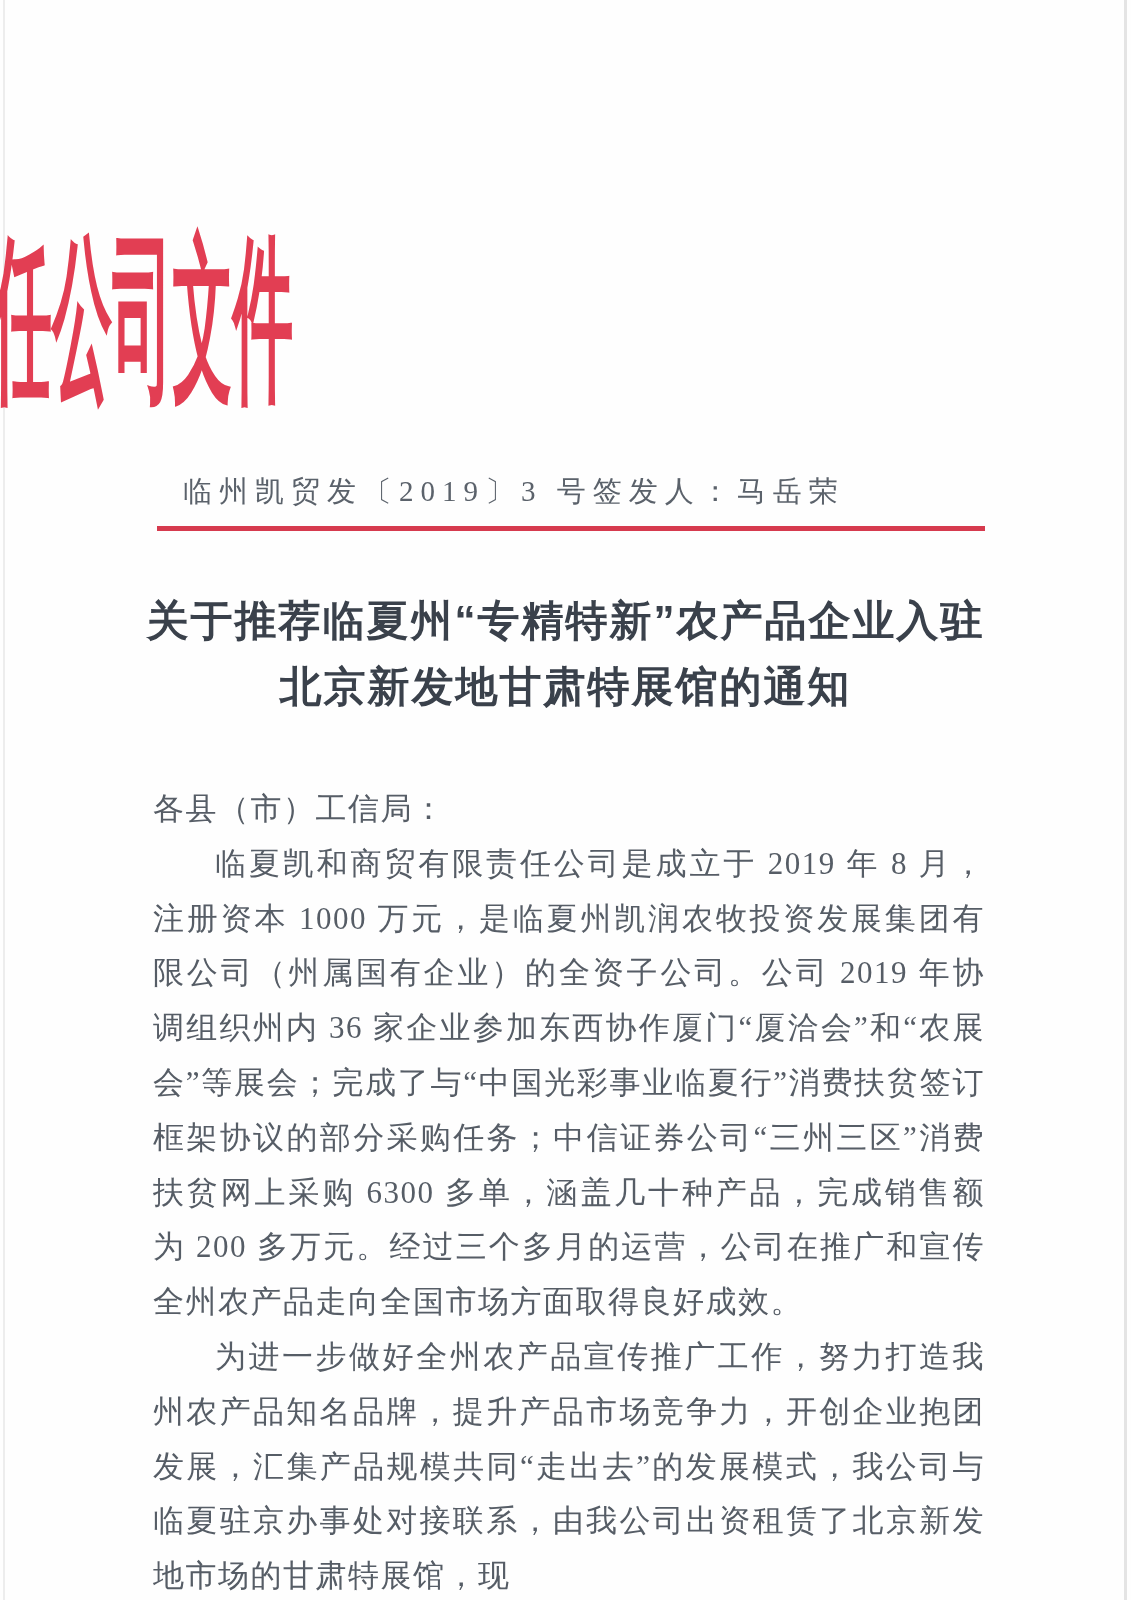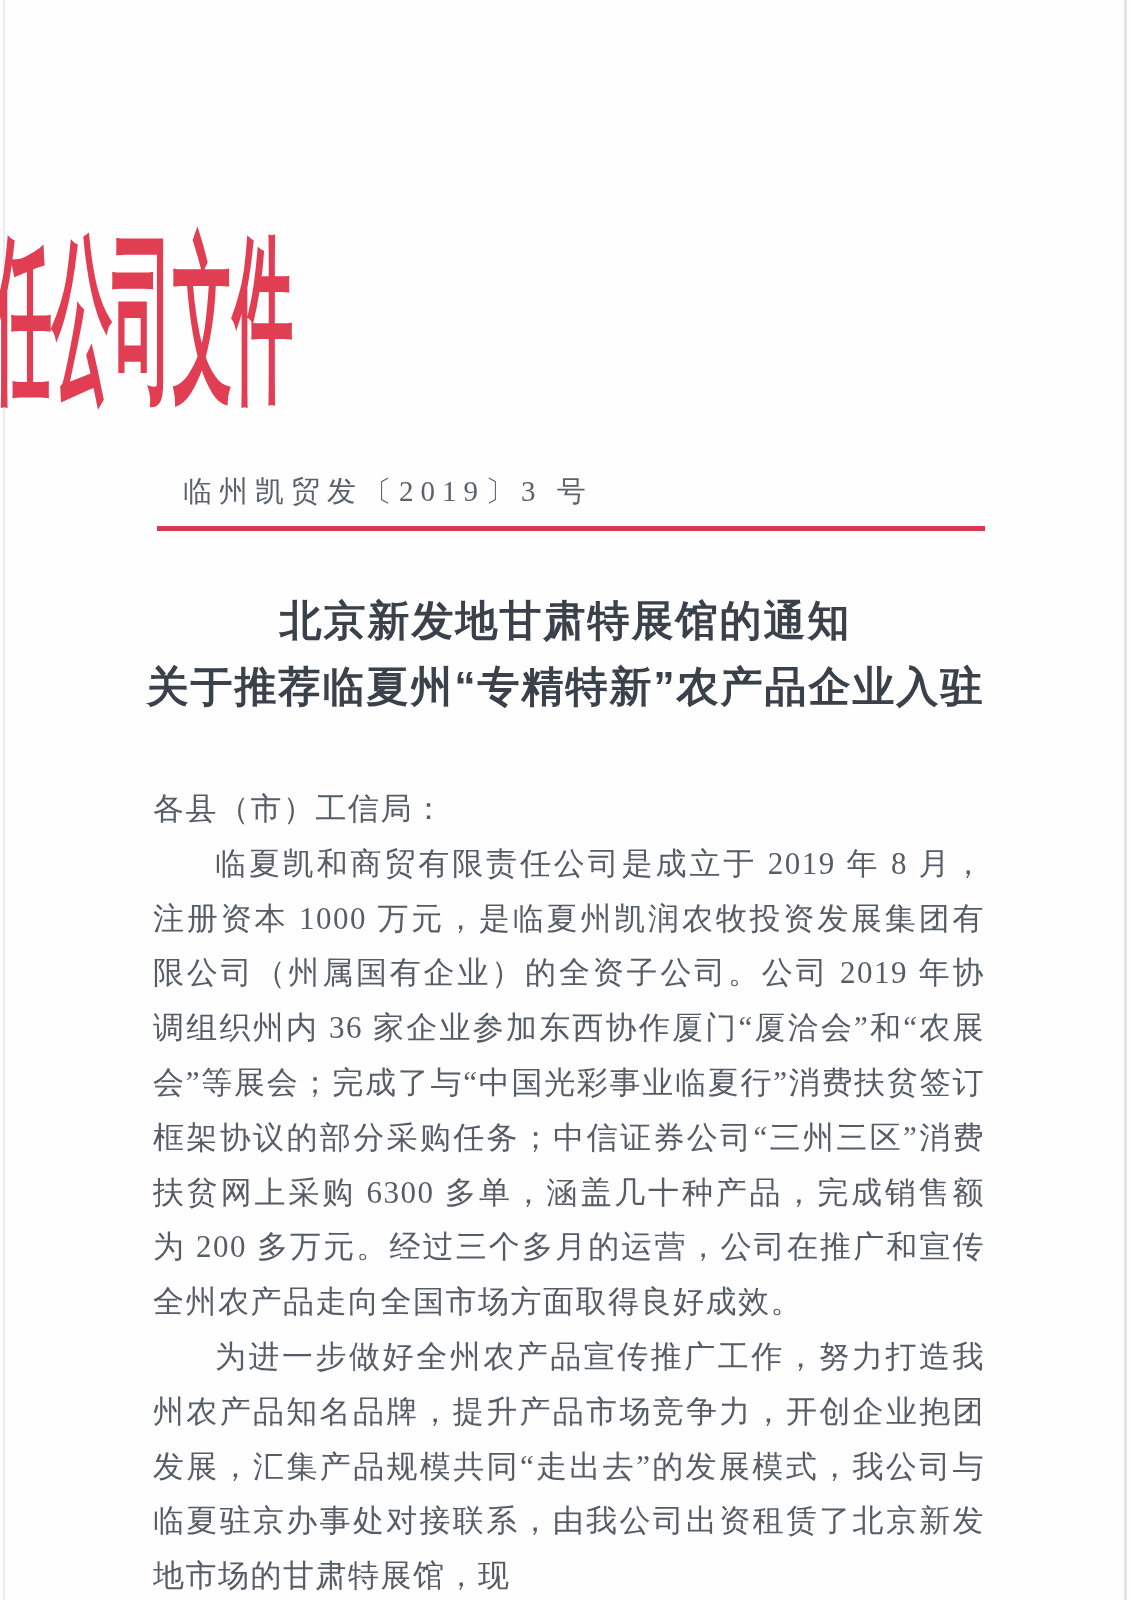--- a/index.html
+++ b/index.html
@@ -98,27 +98,28 @@
 
   <div class="scan-edge-left"></div>
   <div class="scan-edge-right"></div>
 
   <div class="masthead">
     <div class="masthead-text">临夏凯和商贸有限责任公司文件</div>
   </div>
 
   <div class="docinfo">
     <div class="doc-number">临州凯贸发〔2019〕3 号</div>
+    <div class="doc-signer">签发人：马岳荣</div>
   </div>
 
   <div class="red-rule"></div>
 
   <div class="doc-title">
+    <div>关于推荐临夏州“专精特新”农产品企业入驻</div>
     <div>北京新发地甘肃特展馆的通知</div>
-    <div>关于推荐临夏州“专精特新”农产品企业入驻</div>
   </div>
 
   <div class="body-text">
     <div class="salutation">各县（市）工信局：</div>
     <p class="para">临夏凯和商贸有限责任公司是成立于 2019 年 8 月，注册资本 1000 万元，是临夏州凯润农牧投资发展集团有限公司（州属国有企业）的全资子公司。公司 2019 年协调组织州内 36 家企业参加东西协作厦门“厦洽会”和“农展会”等展会；完成了与“中国光彩事业临夏行”消费扶贫签订框架协议的部分采购任务；中信证券公司“三州三区”消费扶贫网上采购 6300 多单，涵盖几十种产品，完成销售额为 200 多万元。经过三个多月的运营，公司在推广和宣传全州农产品走向全国市场方面取得良好成效。</p>
     <p class="para">为进一步做好全州农产品宣传推广工作，努力打造我州农产品知名品牌，提升产品市场竞争力，开创企业抱团发展，汇集产品规模共同“走出去”的发展模式，我公司与临夏驻京办事处对接联系，由我公司出资租赁了北京新发地市场的甘肃特展馆，现</p>
   </div>
 
 </div>
 

